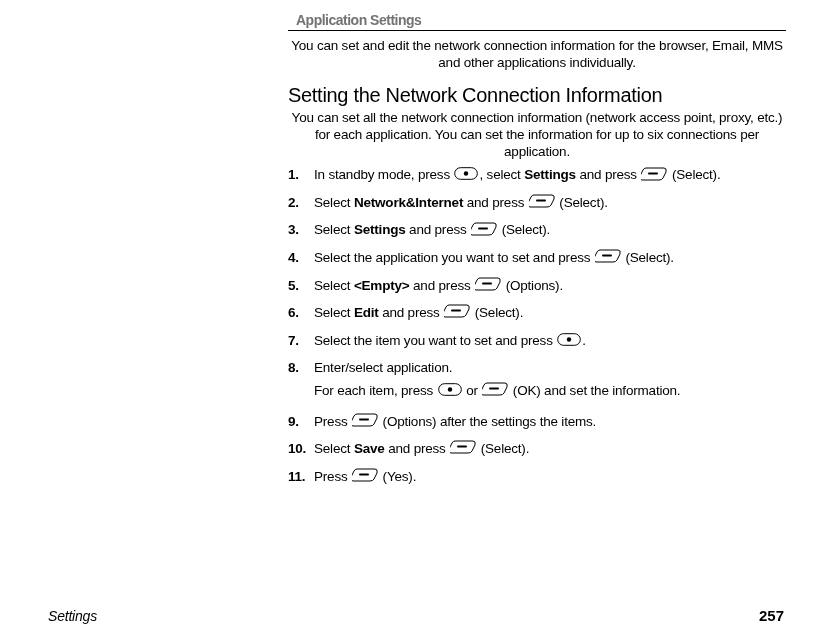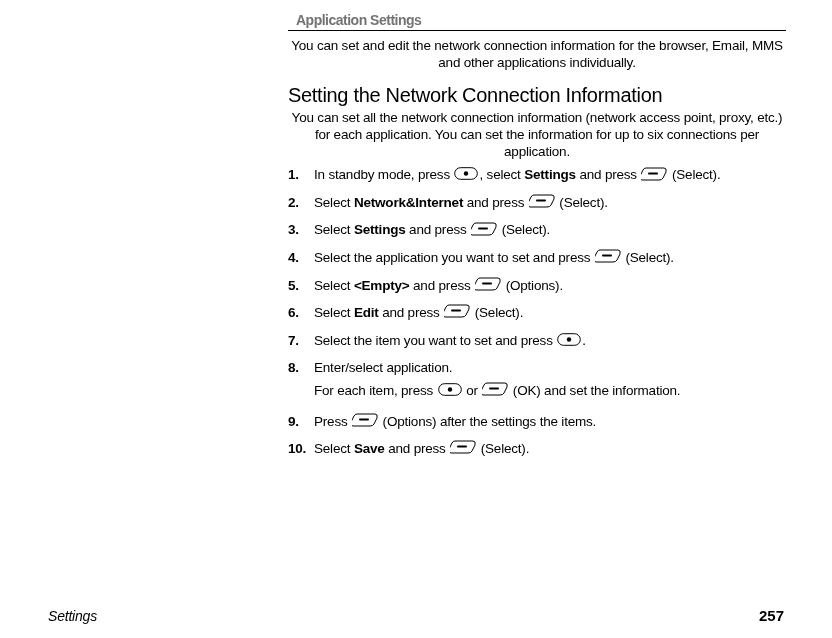--- a/index.html
+++ b/index.html
@@ -205,19 +205,27 @@
 
   <div class="step">
     <span class="step-num">10.</span>
     <span class="step-body">
       <span>Select </span><span class="b">Save</span><span> and press </span><span class="icon"><svg width="26" height="14">
             <use href="#soft-key"></use>
           </svg></span><span> (Select).</span>
     </span>
   </div>
 
+  <div class="step">
+    <span class="step-num">11.</span>
+    <span class="step-body">
+      <span>Press </span><span class="icon"><svg width="26" height="14">
+            <use href="#soft-key"></use>
+          </svg></span><span> (Yes).</span>
+    </span>
+  </div>
 
 </div>
 
 <div class="footer">
   <span class="footer-left">Settings</span>
   <span class="footer-right">257</span>
 </div>
 
 </body></html>

